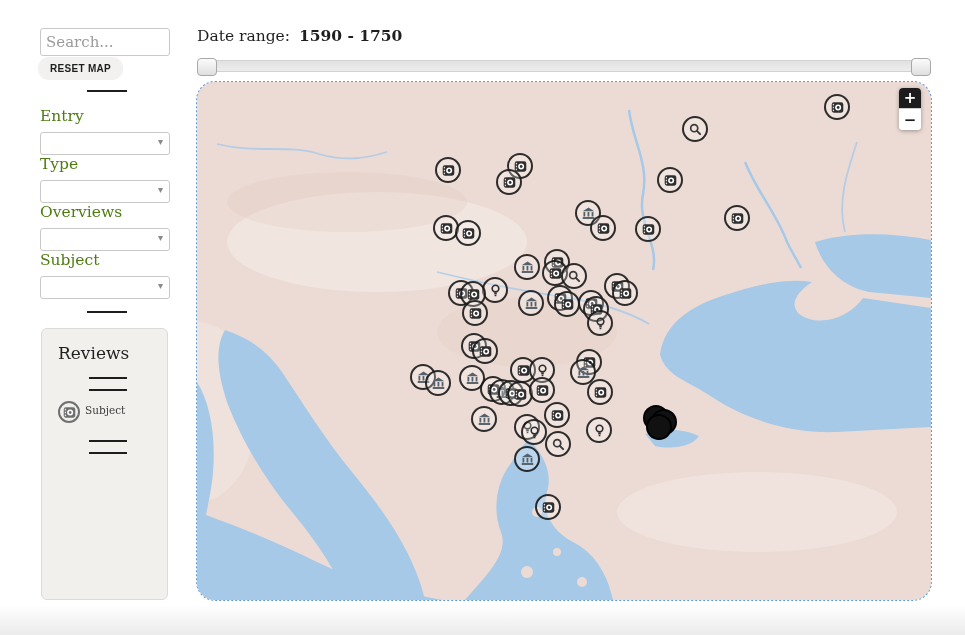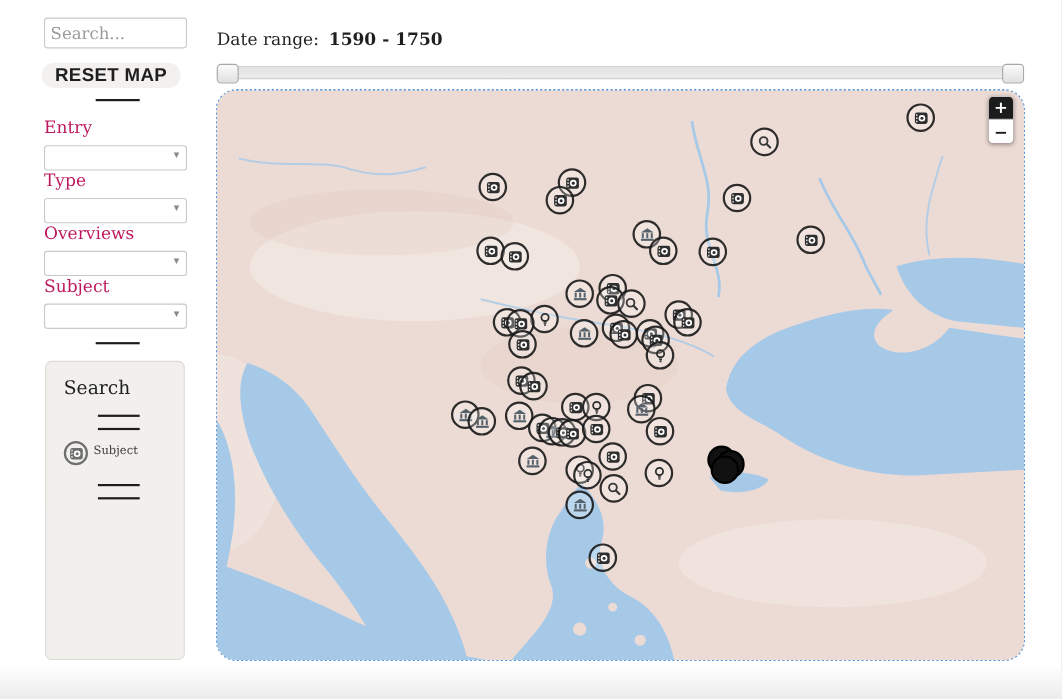--- a/index.html
+++ b/index.html
@@ -3,33 +3,33 @@
 <meta charset="utf-8">
 <style>
   html,body{margin:0;padding:0;}
   body{
     width:965px;height:635px;position:relative;overflow:hidden;
     background:#ffffff;font-family:"DejaVu Serif",serif;color:#2b2b2b;
   }
   
   .sidebar{position:absolute;left:0;top:0;width:197px;height:635px;}
   .search{
-    position:absolute;left:40px;top:16px;width:118px;height:24px;
+    position:absolute;left:40px;top:28px;width:118px;height:24px;
     border:1px solid #c9c9c9;border-radius:3px;padding:1px 5px;
     font-family:"DejaVu Serif",serif;font-size:15px;color:#444;background:#fff;
   }
   .search::placeholder{color:#9a9a9a;}
   .reset-btn{
     position:absolute;left:38px;top:57px;height:23px;padding:0 12px;
     background:#f3f1ef;border:none;border-radius:11px;
-    font-family:"Liberation Sans",sans-serif;font-weight:bold;font-size:17px;
+    font-family:"Liberation Sans",sans-serif;font-weight:bold;font-size:10px;
     letter-spacing:.3px;color:#1e1e1e;cursor:pointer;
   }
   .divider{position:absolute;left:87px;width:40px;height:2px;background:#1d1d1d;}
-  .filter-label{position:absolute;left:40px;font-size:15.5px;color:#be185d;}
+  .filter-label{position:absolute;left:40px;font-size:15.5px;color:#4d7c0f;}
   .select{
     position:absolute;left:40px;width:128px;height:21px;background:#fff;
     border:1px solid #c9c9c9;border-radius:3px;cursor:pointer;
   }
   .select .caret{
     position:absolute;right:6px;top:3px;font-size:10px;color:#8a8a8a;
     font-family:"DejaVu Sans",sans-serif;
   }
   
   .legend{
@@ -110,21 +110,21 @@
   </div>
 
   <div class="filter-label" style="top:251px">Subject</div>
   <div class="select" style="top:276px">
     <span class="caret">▾</span>
   </div>
 
   <div class="divider" style="top:311px"></div>
 
   <div class="legend">
-    <h3>Search</h3>
+    <h3>Reviews</h3>
 
     <div class="legend-div"></div>
 
     <div class="legend-div"></div>
 
     <div class="legend-item">
       <span class="legend-icon">
           <svg xmlns="http://www.w3.org/2000/svg" width="15" height="15" viewBox="0 0 14 14">
             <rect x="1.6" y="2.2" width="10.8" height="9.6" rx="2" fill="#6f6f6f"></rect>
             <rect x="2.6" y="3.6" width="1.2" height="1.4" fill="#fff" opacity=".85"></rect>

